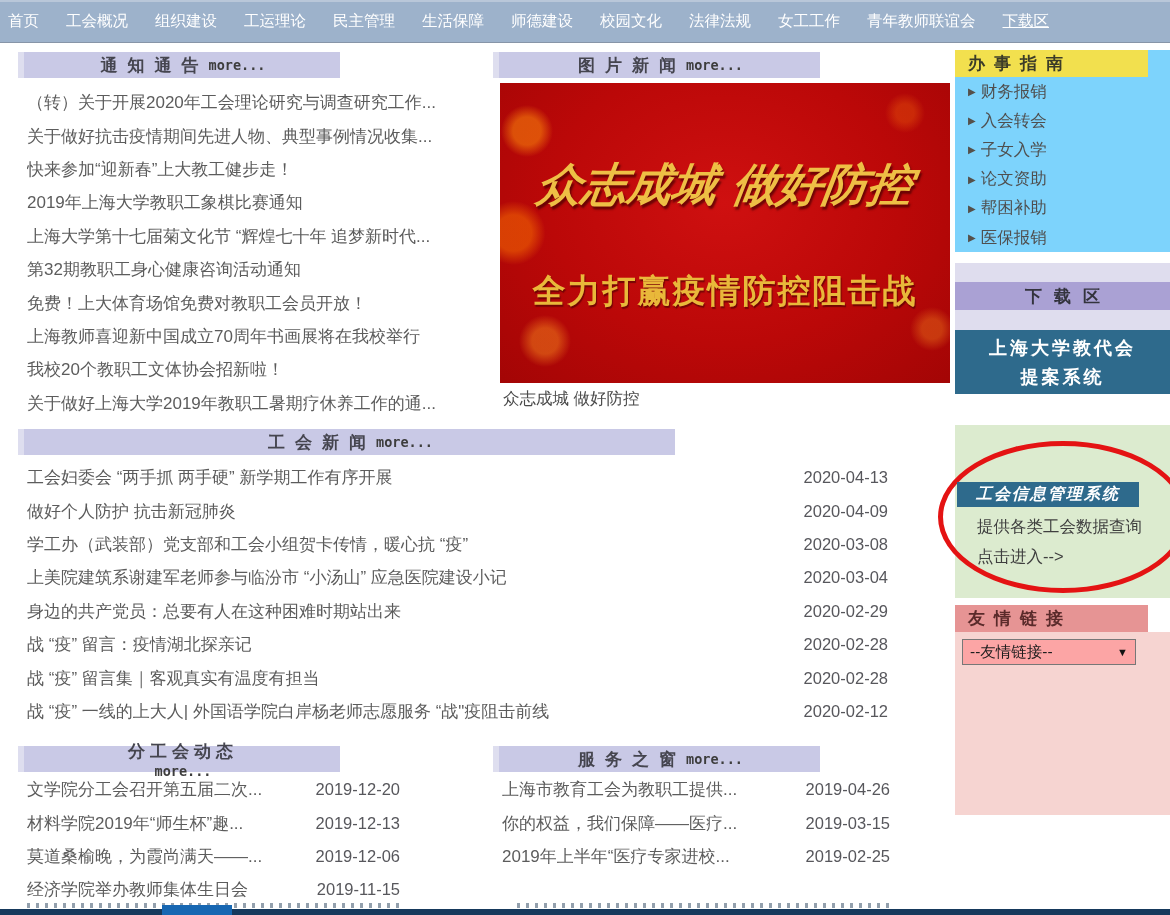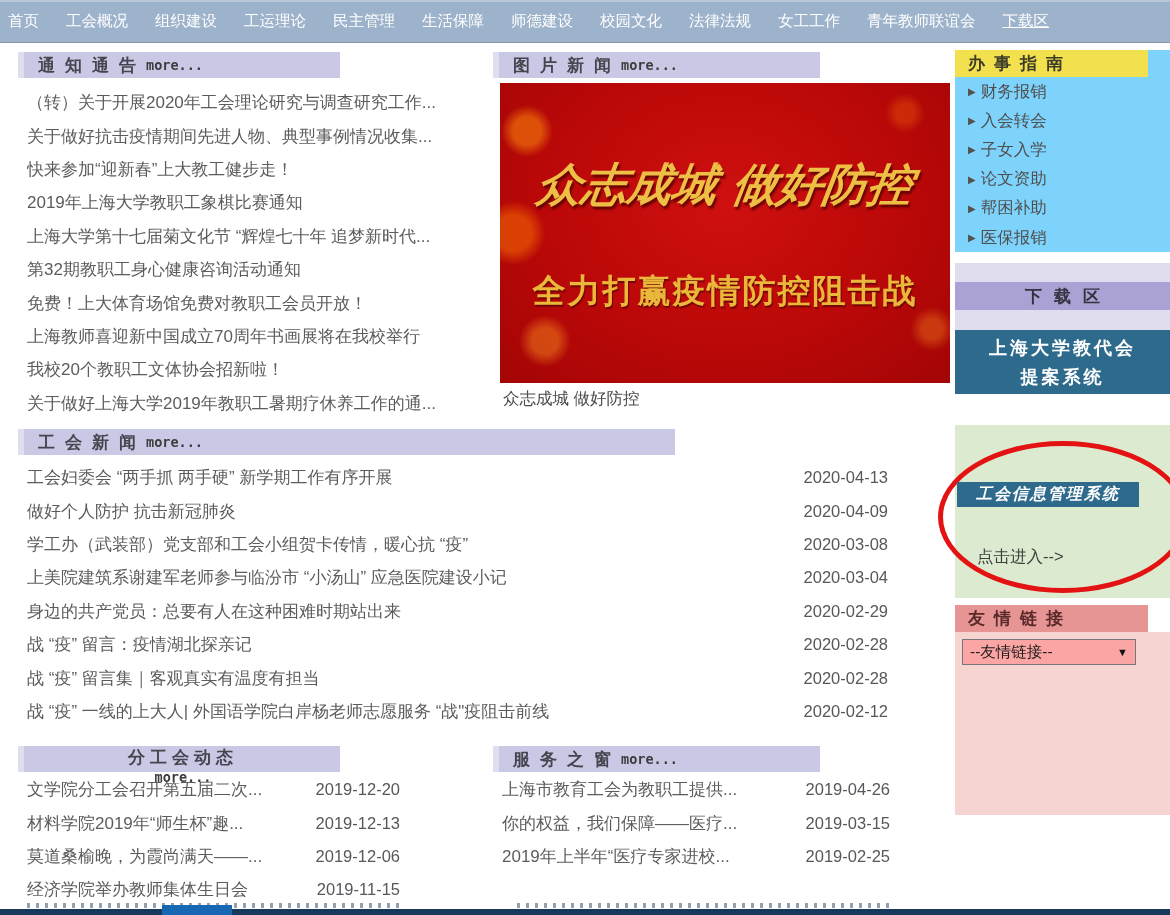--- a/index.html
+++ b/index.html
@@ -8,21 +8,21 @@
 
   
   .topnav{position:absolute;left:0;top:0;width:1170px;height:43px;background:#9db2cb;
           border-bottom:1px solid #8795a8;box-shadow:inset 0 2px 0 #b9c7d9;
           display:flex;align-items:center;gap:27px;padding-left:8px;box-sizing:border-box;}
   .nav-item{color:#ffffff;font-size:15.5px;text-decoration:none;white-space:nowrap;cursor:pointer;}
   .nav-item:last-child{text-decoration:underline;}
 
   
   .sec-head{position:absolute;height:26px;background:#c9c9e6;border-left:6px solid #dedeef;
-            display:flex;align-items:center;justify-content:flex-start;
+            display:flex;align-items:center;justify-content:center;
             padding:0 12px 0 14px;box-sizing:border-box;}
   .sec-title{font-family:"DejaVu Serif","Liberation Serif",serif;font-weight:bold;
              font-size:17px;color:#45454f;white-space:nowrap;}
   .ls-wide{letter-spacing:10px;} .ls-mid{letter-spacing:5px;}
   .sec-more{font-family:"DejaVu Sans Mono","Liberation Mono",monospace;font-weight:bold;
             font-size:13.5px;color:#3d3d3d;text-decoration:none;cursor:pointer;white-space:nowrap;}
 
   
   .list{position:absolute;}
   .row{height:33.4px;display:flex;align-items:center;font-size:17px;color:#5c5c5c;
@@ -342,20 +342,21 @@
   </div>
 
   <div class="proposal">
     <div>上海大学教代会</div>
     <div>提案系统</div>
   </div>
 
   <div class="infosys">
     <div class="ellipse"></div>
     <div class="infosys-title">工会信息管理系统</div>
+    <div class="infosys-desc">提供各类工会数据查询</div>
     <a class="infosys-go">点击进入--&gt;</a>
   </div>
 
   <div class="links-head">
     <span class="links-title">友情链接</span>
   </div>
   <div class="links-body">
     <div class="links-select">
       <span>--友情链接--</span>
       <span class="dd-arrow">▼</span>

